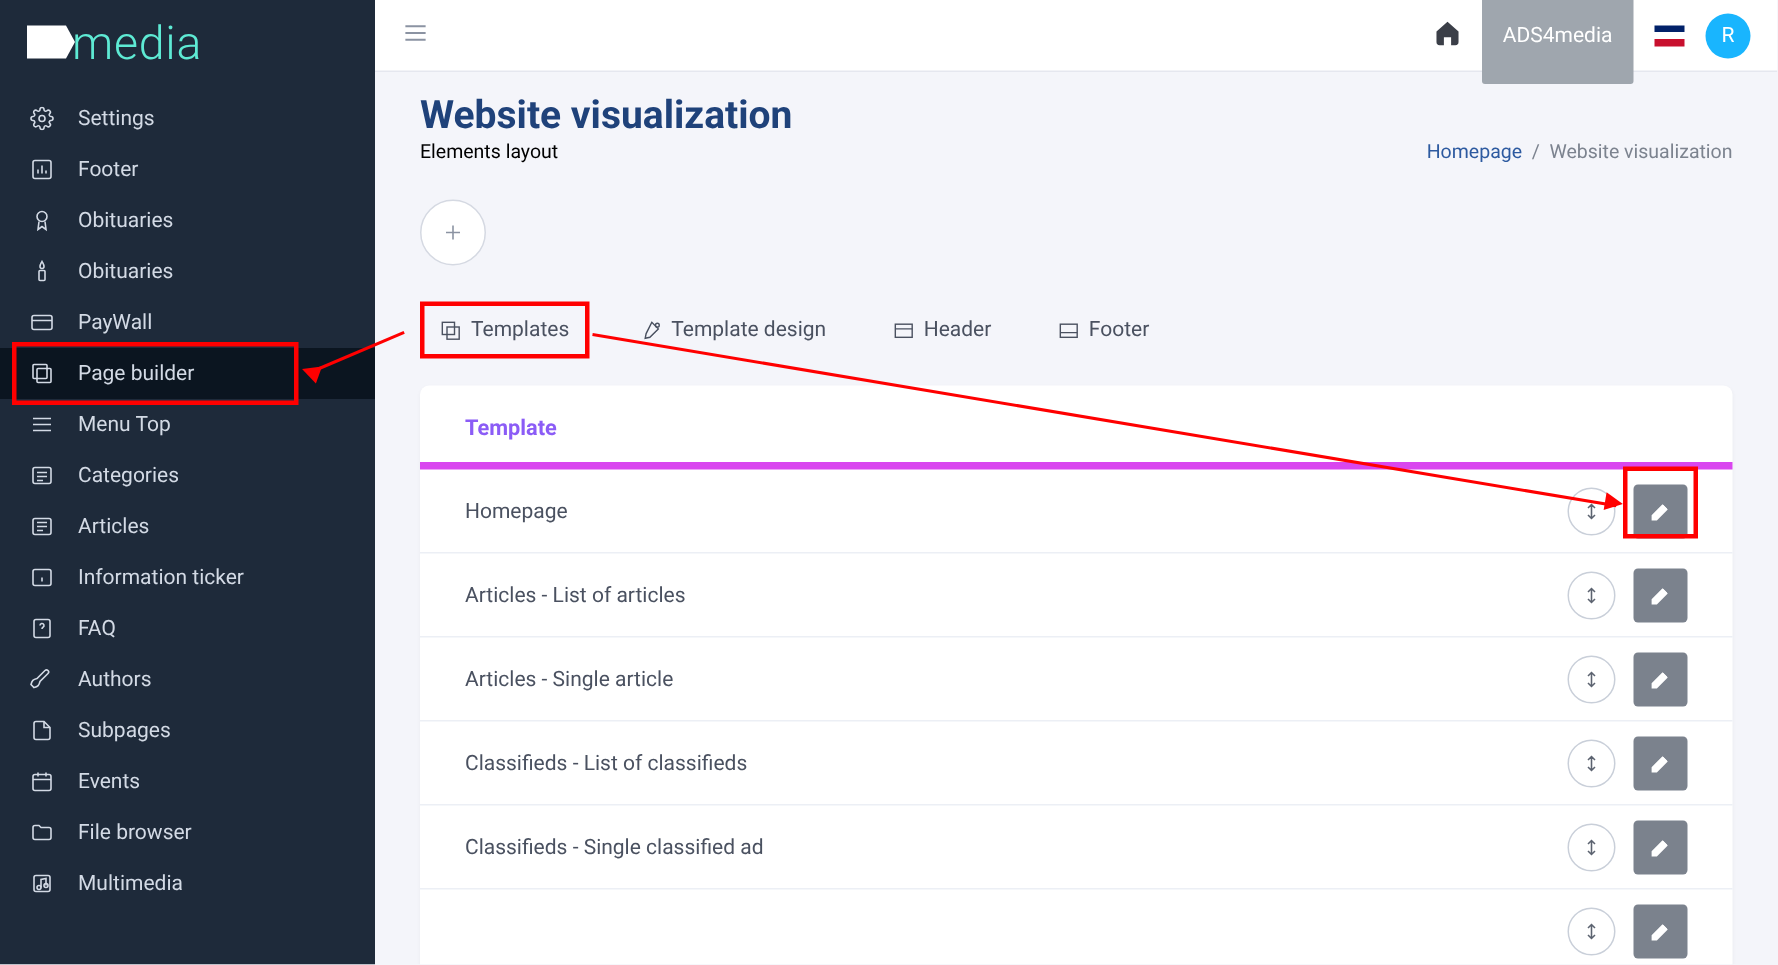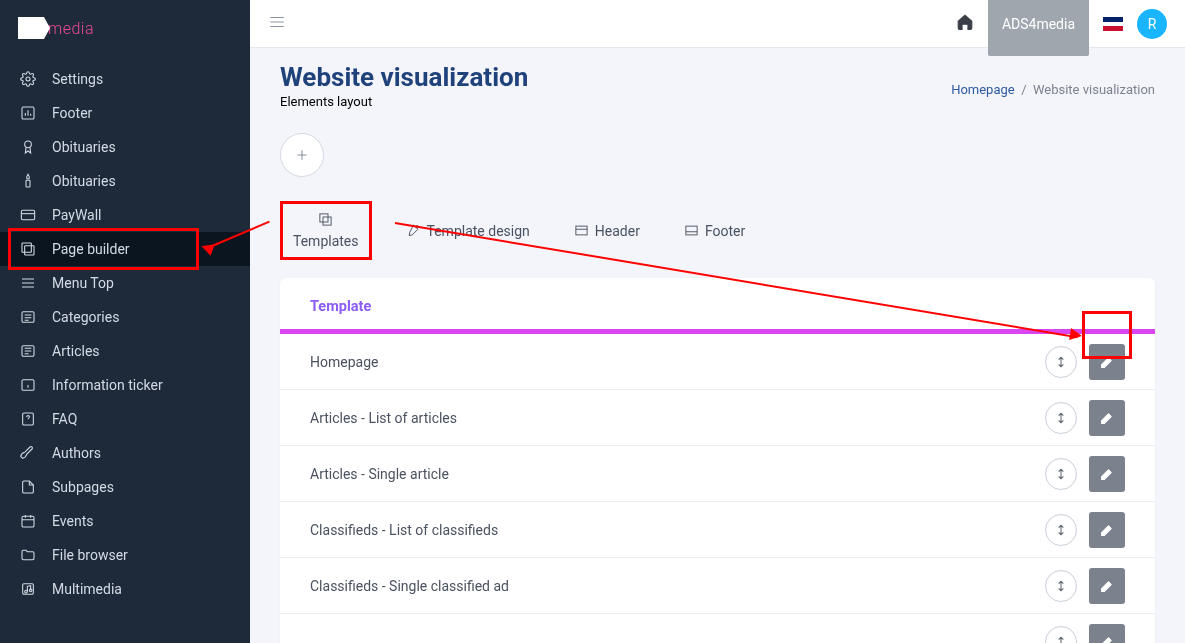--- a/index.html
+++ b/index.html
@@ -1,52 +1,52 @@
 <!DOCTYPE html>
 <html><head>
 <meta charset="utf-8">
 <style>
 * { margin: 0; padding: 0; box-sizing: border-box; font-family: -apple-system, BlinkMacSystemFont, "Segoe UI", Roboto, Arial, sans-serif; }
 body { width: 1185px; height: 643px; overflow: hidden; background: #f4f5fa; color: #333944; position: relative; }
 
 
 .sidebar { width: 250px; height: 643px; background: #1e2a3a; color: #d8dfea; float: left; }
 .logo-box { height: 56px; display: flex; align-items: center; padding: 0 18px; }
-.logo-text { color: #ec4899; font-size: 16px; font-weight: 300; letter-spacing: 0.5px; }
+.logo-text { color: #5eead4; font-size: 31px; font-weight: 300; letter-spacing: 0.5px; }
 .logo-sq { display: inline-block; width: 26px; height: 22px; background: #fff; position: relative; margin-right: 4px; vertical-align: -3px; }
 .logo-sq::after { content:""; position:absolute; right:-6px; top:0; width:0;height:0; border-top:11px solid transparent; border-bottom:11px solid transparent; border-left:6px solid #fff;}
 .nav { padding-top: 6px; }
 .nav-item { display: flex; align-items: center; height: 34px; padding: 0 18px; cursor: pointer; font-size: 14px; color: #d3dae5; }
 .nav-item.active { background: #0b1520; align-items: center; }
 .nav-icon { width: 20px; height: 20px; margin-right: 14px; display: flex; align-items: center; justify-content: center; color: #d3dae5; }
 .nav-icon svg { stroke: #d3dae5; fill: none; }
 
 
 .topbar { height: 48px; background: #fff; margin-left: 250px; display: flex; align-items: center; padding: 0 18px; border-bottom: 1px solid #e5e7ef; }
 .burger { color: #8b93a2; cursor: pointer; }
 .topbar-right { margin-left: auto; display: flex; align-items: center; gap: 14px; }
 .home-icon { color: #3b3f48; cursor:pointer;}
 .pill { background: #9fa6ae; color: #fff; padding: 24px 14px; border-radius: 2px; font-size: 14px; }
 .flag { width: 20px; height: 14px; background: linear-gradient(#012169 33%, #fff 33% 66%, #c8102e 66%); cursor: pointer; position:relative;}
 .avatar { width: 30px; height: 30px; border-radius: 50%; background: #19b5fe; color: #fff; display: flex; align-items: center; justify-content: center; font-size: 14px; cursor: pointer; }
 
 
 .main { margin-left: 250px; padding: 0 30px 20px 30px; height: calc(643px - 48px); overflow: hidden; }
-.page-head { display: flex; align-items: center; padding-top: 14px; }
+.page-head { display: flex; align-items: flex-end; padding-top: 14px; }
 .page-title { color: #1f427a; font-size: 26px; font-weight: 700; }
 .page-sub { color: #000000; font-size: 13px; margin-top: 2px; }
 .breadcrumb { margin-left: auto; font-size: 13px; color: #7c838f; margin-top: 8px;}
 .breadcrumb a { color: #2d5aa0; cursor: pointer; }
 
 .add-circle { width: 44px; height: 44px; border: 1px solid #d5d9e2; border-radius: 50%; display: flex; align-items: center; justify-content: center; color: #8b93a2; margin-top: 24px; cursor: pointer; background:#fff;}
 
 .tabs { display: flex; gap: 24px; margin-top: 24px; align-items:center;}
 .tab { display: flex; align-items: center; gap: 6px; font-size: 14px; color: #4a5160; cursor: pointer; padding: 8px 10px; }
 .tab svg { stroke: #4a5160; }
-.tab.active { border: 3px solid #ff0000; font-weight:400;flex-direction:column;}
+.tab.active { border: 3px solid #ff0000; font-weight:400;}
 
 .card { background: #fff; border-radius: 6px; margin-top: 18px; padding: 0; box-shadow: 0 1px 3px rgba(0,0,0,0.04);}
 .table-header { padding: 20px 30px 14px 30px; font-weight: 700; font-size: 14.5px; color: #8b5cf6; border-bottom: 5px solid #d946ef;}
 .row { display: flex; align-items: center; padding: 0 30px; height: 56px; border-bottom: 1px solid #eceff5; font-size: 14px; color: #4a5160; }
 .row:last-child { border-bottom:none;}
 .row .actions { margin-left: auto; display: flex; gap: 12px; align-items: center; }
 .btn-circle { width: 32px; height: 32px; border-radius: 50%; border: 1px solid #c9cfd9; display: flex; align-items: center; justify-content: center; cursor: pointer; color: #5c6370; background:#fff;}
 .btn-square { width: 36px; height: 36px; background: #7b828d; display: flex; align-items: center; justify-content: center; cursor: pointer; border-radius: 3px; }
 .btn-square svg { stroke: #fff; fill: #fff; }
 

